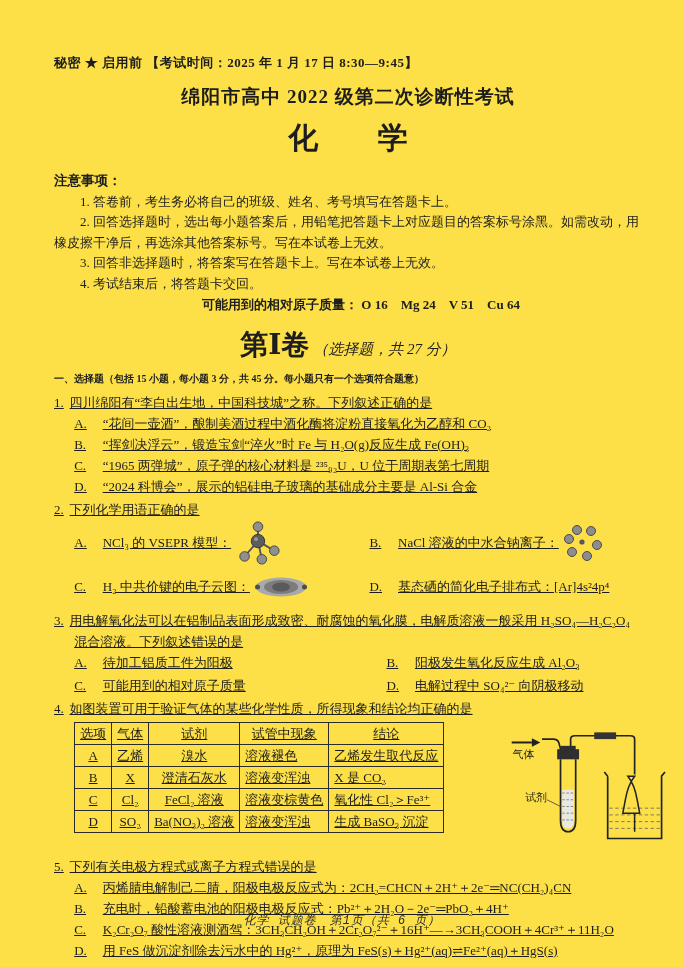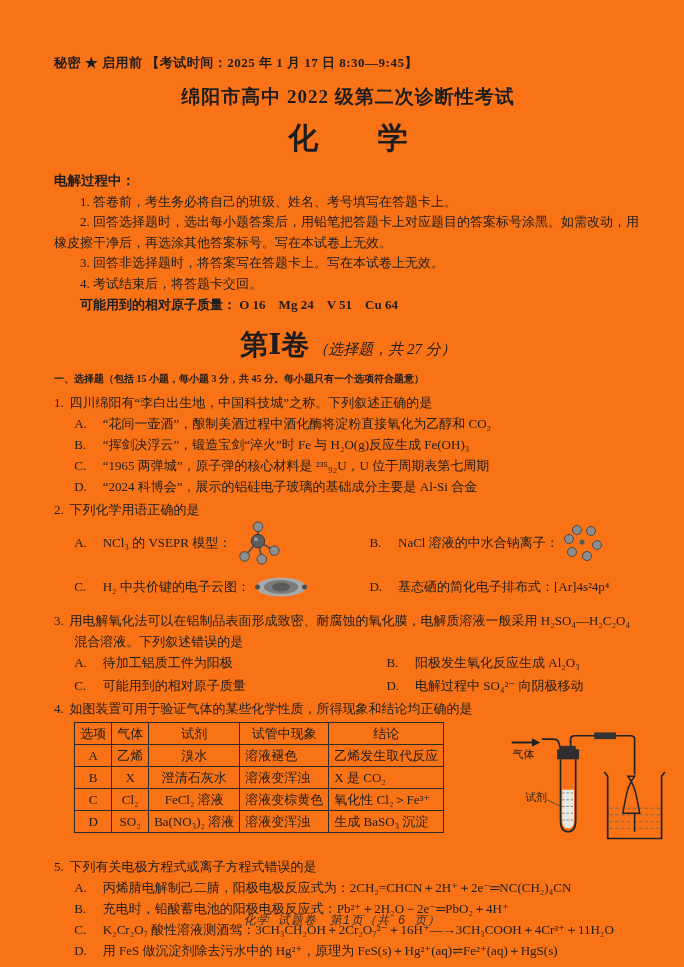--- a/index.html
+++ b/index.html
@@ -3,39 +3,39 @@
 <meta charset="utf-8">
 <style>
   * { box-sizing: border-box; margin: 0; padding: 0; }
   html,body { width:684px; height:967px; }
   body {
     background:#e9e9e7;
     font-family:"Liberation Serif","DejaVu Serif",serif;
   }
   .page {
     position:relative; width:684px; height:967px; overflow:hidden;
-    background:#f97316; color:#1d1d1d;
+    background:#fde047; color:#1d1d1d;
   }
   .content { position:absolute; left:54px; top:54px; width:588px; }
 
   .secrecy { font-weight:bold; font-size:13px; letter-spacing:.5px; }
   .exam-title { text-align:center; font-weight:bold; font-size:19px; margin-top:12px; letter-spacing:1px; }
   .subject-title { text-align:center; font-weight:bold; font-size:30px; margin-top:8px; letter-spacing:26px; text-indent:26px; }
 
   .notes { margin-top:12px; font-size:13px; line-height:20.5px; }
   .notes-heading { font-weight:bold; font-size:13.5px; }
   .note-item { text-indent:2em; }
-  .atomic-masses { font-weight:bold; text-indent:2em; margin-top:1px; }
+  .atomic-masses { font-weight:bold; text-indent:2em; margin-top:1px;text-align:center; }
 
   .section-heading { text-align:center; margin-top:10px; margin-bottom:4px; }
   .section-heading .main { font-weight:bold; font-size:28px; }
   .section-heading .sub { font-size:15px; font-style:italic; }
   .section-instruction { font-weight:bold; font-size:10px; line-height:22px; }
 
-  .question { font-size:13px; line-height:21px; margin-top:2px; }
+  .question { font-size:13px; line-height:21px; margin-top:2px;text-decoration:underline; }
   .stem { padding-left:1.55em; text-indent:-1.55em; }
   .stem .qnum { margin-right:.45em; }
   .opts { margin-left:1.55em; }
   .opt { display:flex; }
   .opt .olabel { width:2.2em; flex:0 0 auto; }
   .opt .otext { flex:1; }
 
   
   .opts-grid2 { margin-left:1.55em; display:grid; grid-template-columns:52% 48%; }
   .opt-img { display:flex; align-items:center; min-height:42px; }
@@ -66,21 +66,21 @@
 <body>
 
 <div class="page">
   <div class="content">
 
     <div class="secrecy">秘密 ★ 启用前 【考试时间：2025 年 1 月 17 日 8:30—9:45】</div>
     <div class="exam-title">绵阳市高中 2022 级第二次诊断性考试</div>
     <div class="subject-title">化 学</div>
 
     <div class="notes">
-      <div class="notes-heading">电解过程中：</div>
+      <div class="notes-heading">注意事项：</div>
       <div class="note-item">1. 答卷前，考生务必将自己的班级、姓名、考号填写在答题卡上。</div>
       <div class="note-item">2. 回答选择题时，选出每小题答案后，用铅笔把答题卡上对应题目的答案标号涂黑。如需改动，用橡皮擦干净后，再选涂其他答案标号。写在本试卷上无效。</div>
       <div class="note-item">3. 回答非选择题时，将答案写在答题卡上。写在本试卷上无效。</div>
       <div class="note-item">4. 考试结束后，将答题卡交回。</div>
       <div class="atomic-masses">可能用到的相对原子质量：  O 16　Mg 24　V 51　Cu 64</div>
     </div>
 
     <div class="section-heading">
       <span class="main">第Ⅰ卷</span>
       <span class="sub">（选择题，共 27 分）</span>

